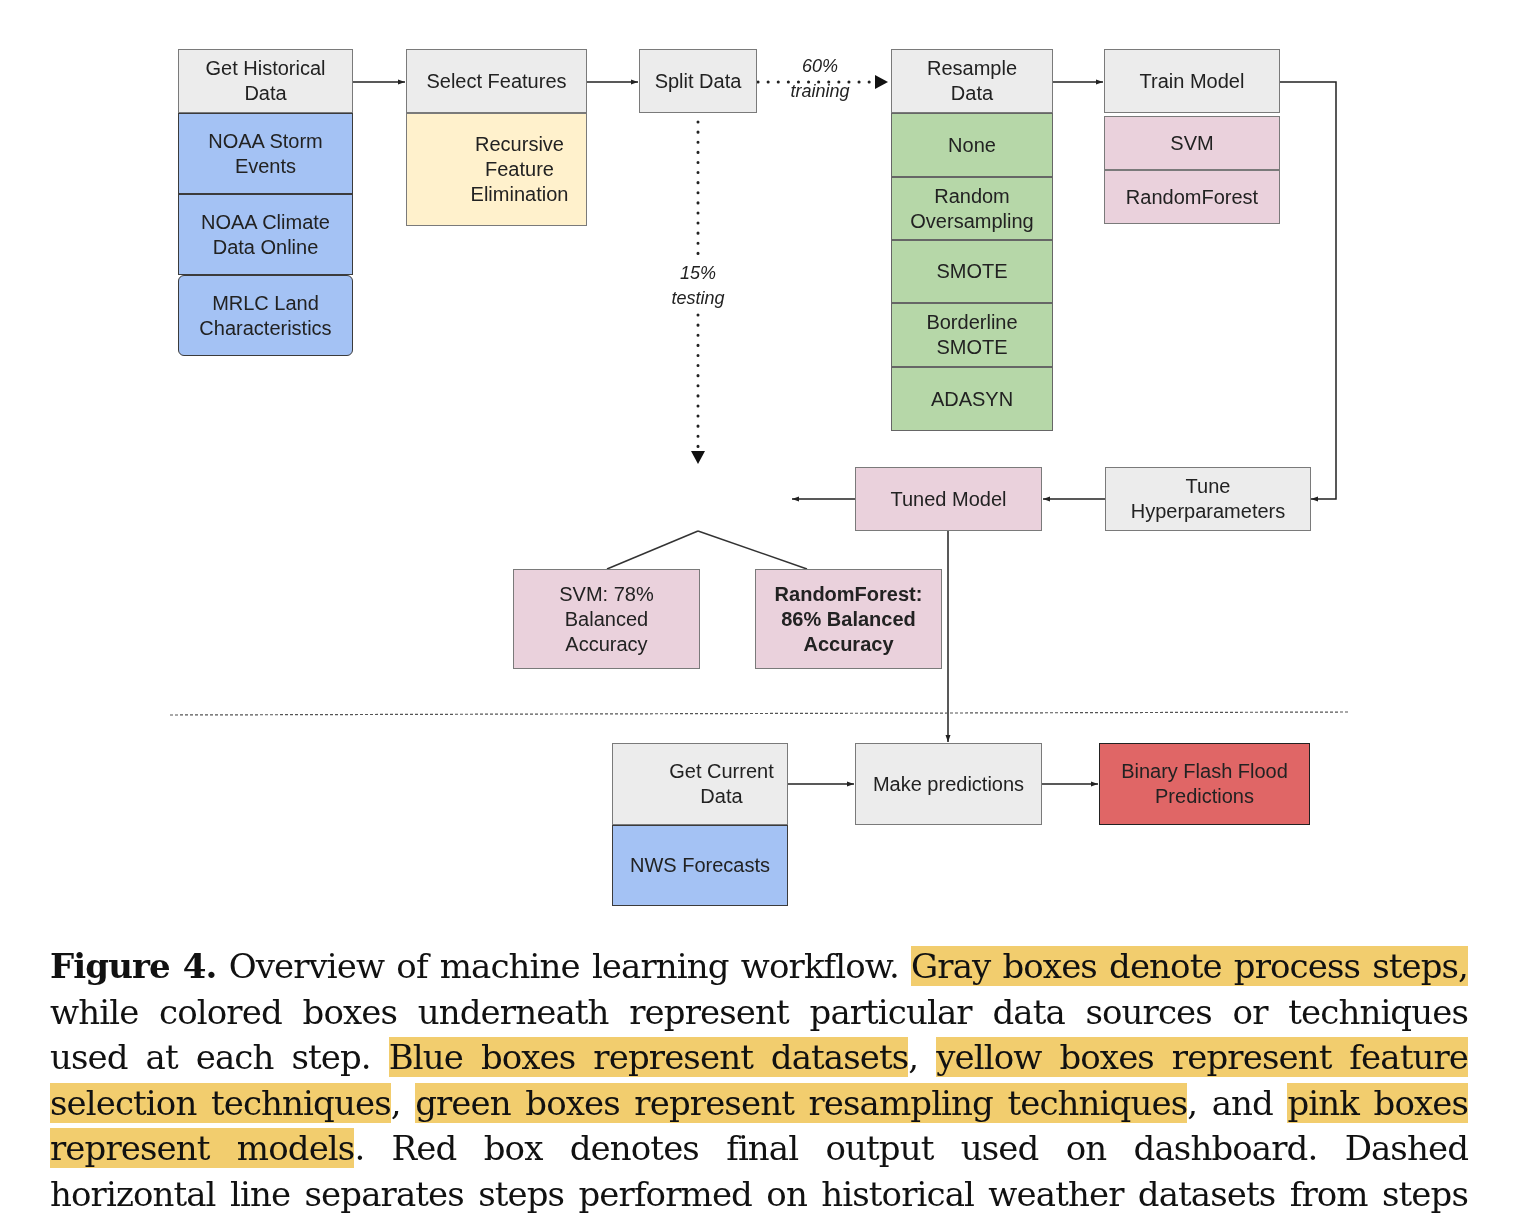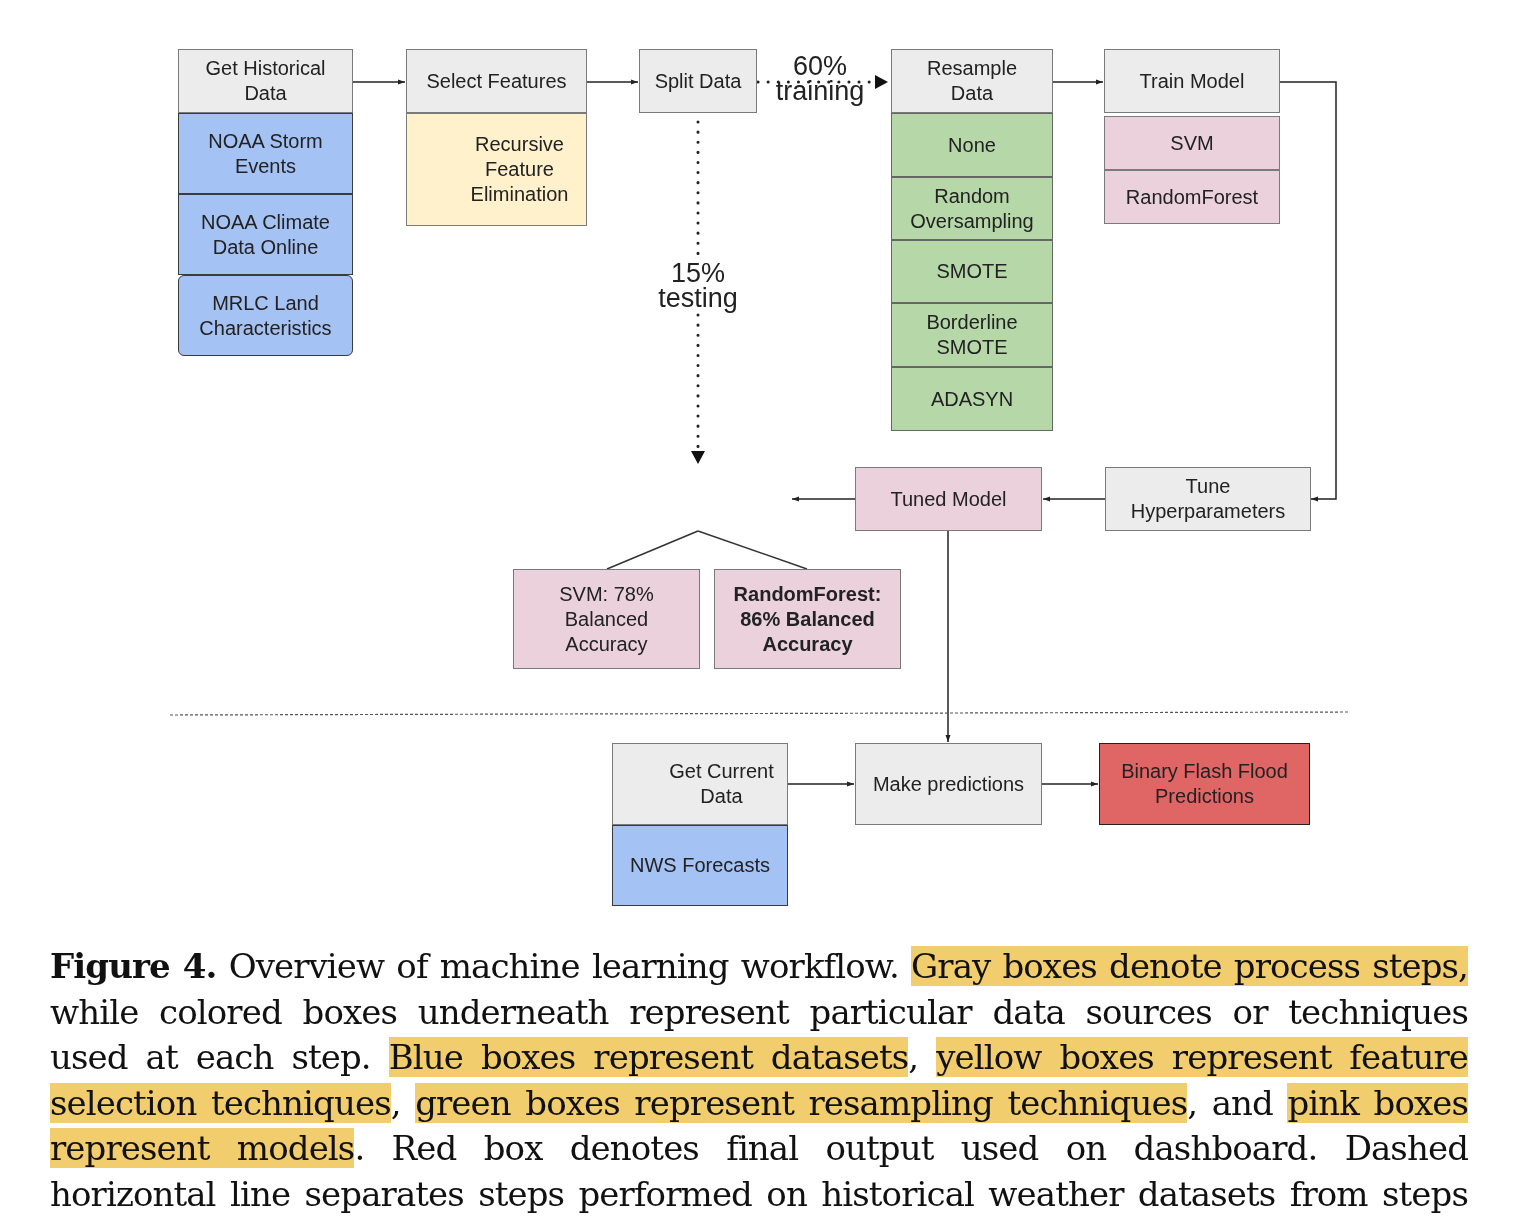--- a/index.html
+++ b/index.html
@@ -12,24 +12,24 @@
       display: flex; align-items: center; justify-content: center; text-align: center;
       font-family: "Liberation Sans", sans-serif; font-size: 20px; line-height: 25px;
       color: #222; white-space: pre-line;
     }
     .gray { background: #ececec; }
     .blue { background: #a4c2f4; border-color: #3b3b3b; }
     .yellow { background: #fff1cc; }
     .green { background: #b6d7a8; border-color: #666; }
     .pink { background: #ead1dc; }
     .red { background: #e06666; border-color: #222; }
-    .bold { font-weight: bold; }
+    .bold { font-weight: bold; margin-left: 41px; }
     .edge-label {
-      position: absolute; font-family: "Liberation Sans", sans-serif; font-size: 27px;
-      line-height: 25px; color: #222; text-align: center; white-space: pre-line;
+      position: absolute; font-family: "Liberation Sans", sans-serif; font-size: 18px;
+      line-height: 25px; color: #222; text-align: center; white-space: pre-line; font-style: italic;
     }
     #caption {
       position: absolute; left: 50px; top: 944px; width: 1418px;
       font-family: "DejaVu Serif", serif; font-size: 34px; line-height: 45.6px;
       color: #111; text-align: justify; letter-spacing: -0.9px; word-spacing: 1px;
     }
     #caption .hl { background: #f2cd6e; }
     #caption .fig { font-weight: bold; }
   </style>
 </head>

